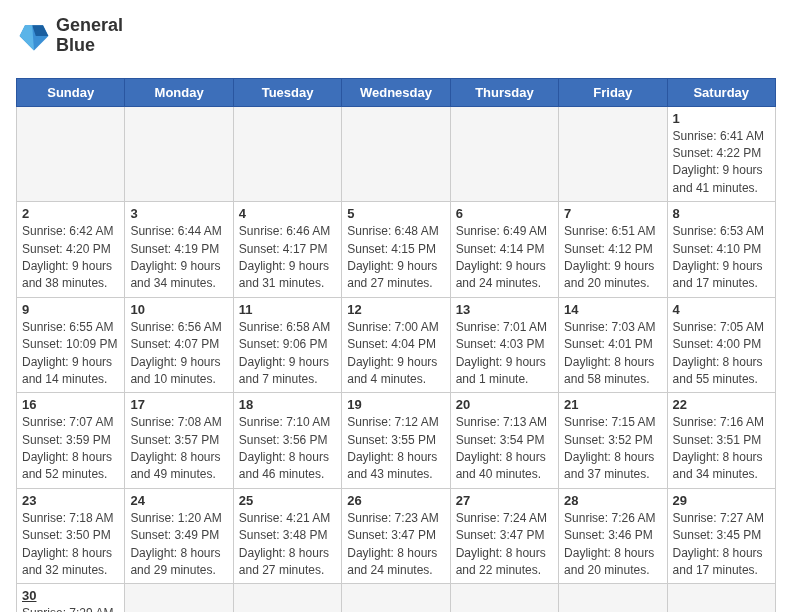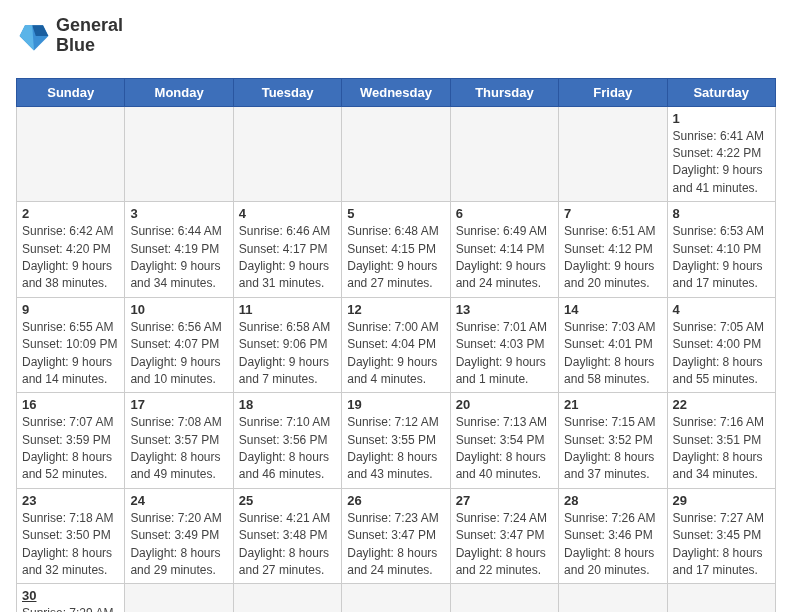--- a/index.html
+++ b/index.html
@@ -271,21 +271,21 @@
       </tr>
       <tr>
         <td class="has-data">
           <span class="day-number">23</span>
           <div class="day-info">Sunrise: 7:18 AM
 Sunset: 3:50 PM
 Daylight: 8 hours and 32 minutes.</div>
         </td>
         <td class="has-data">
           <span class="day-number">24</span>
-          <div class="day-info">Sunrise: 7:20 AM
+          <div class="day-info">Sunrise: 1:20 AM
 Sunset: 3:49 PM
 Daylight: 8 hours and 29 minutes.</div>
         </td>
         <td class="has-data">
           <span class="day-number">25</span>
           <div class="day-info">Sunrise: 4:21 AM
 Sunset: 3:48 PM
 Daylight: 8 hours and 27 minutes.</div>
         </td>
         <td class="has-data">

